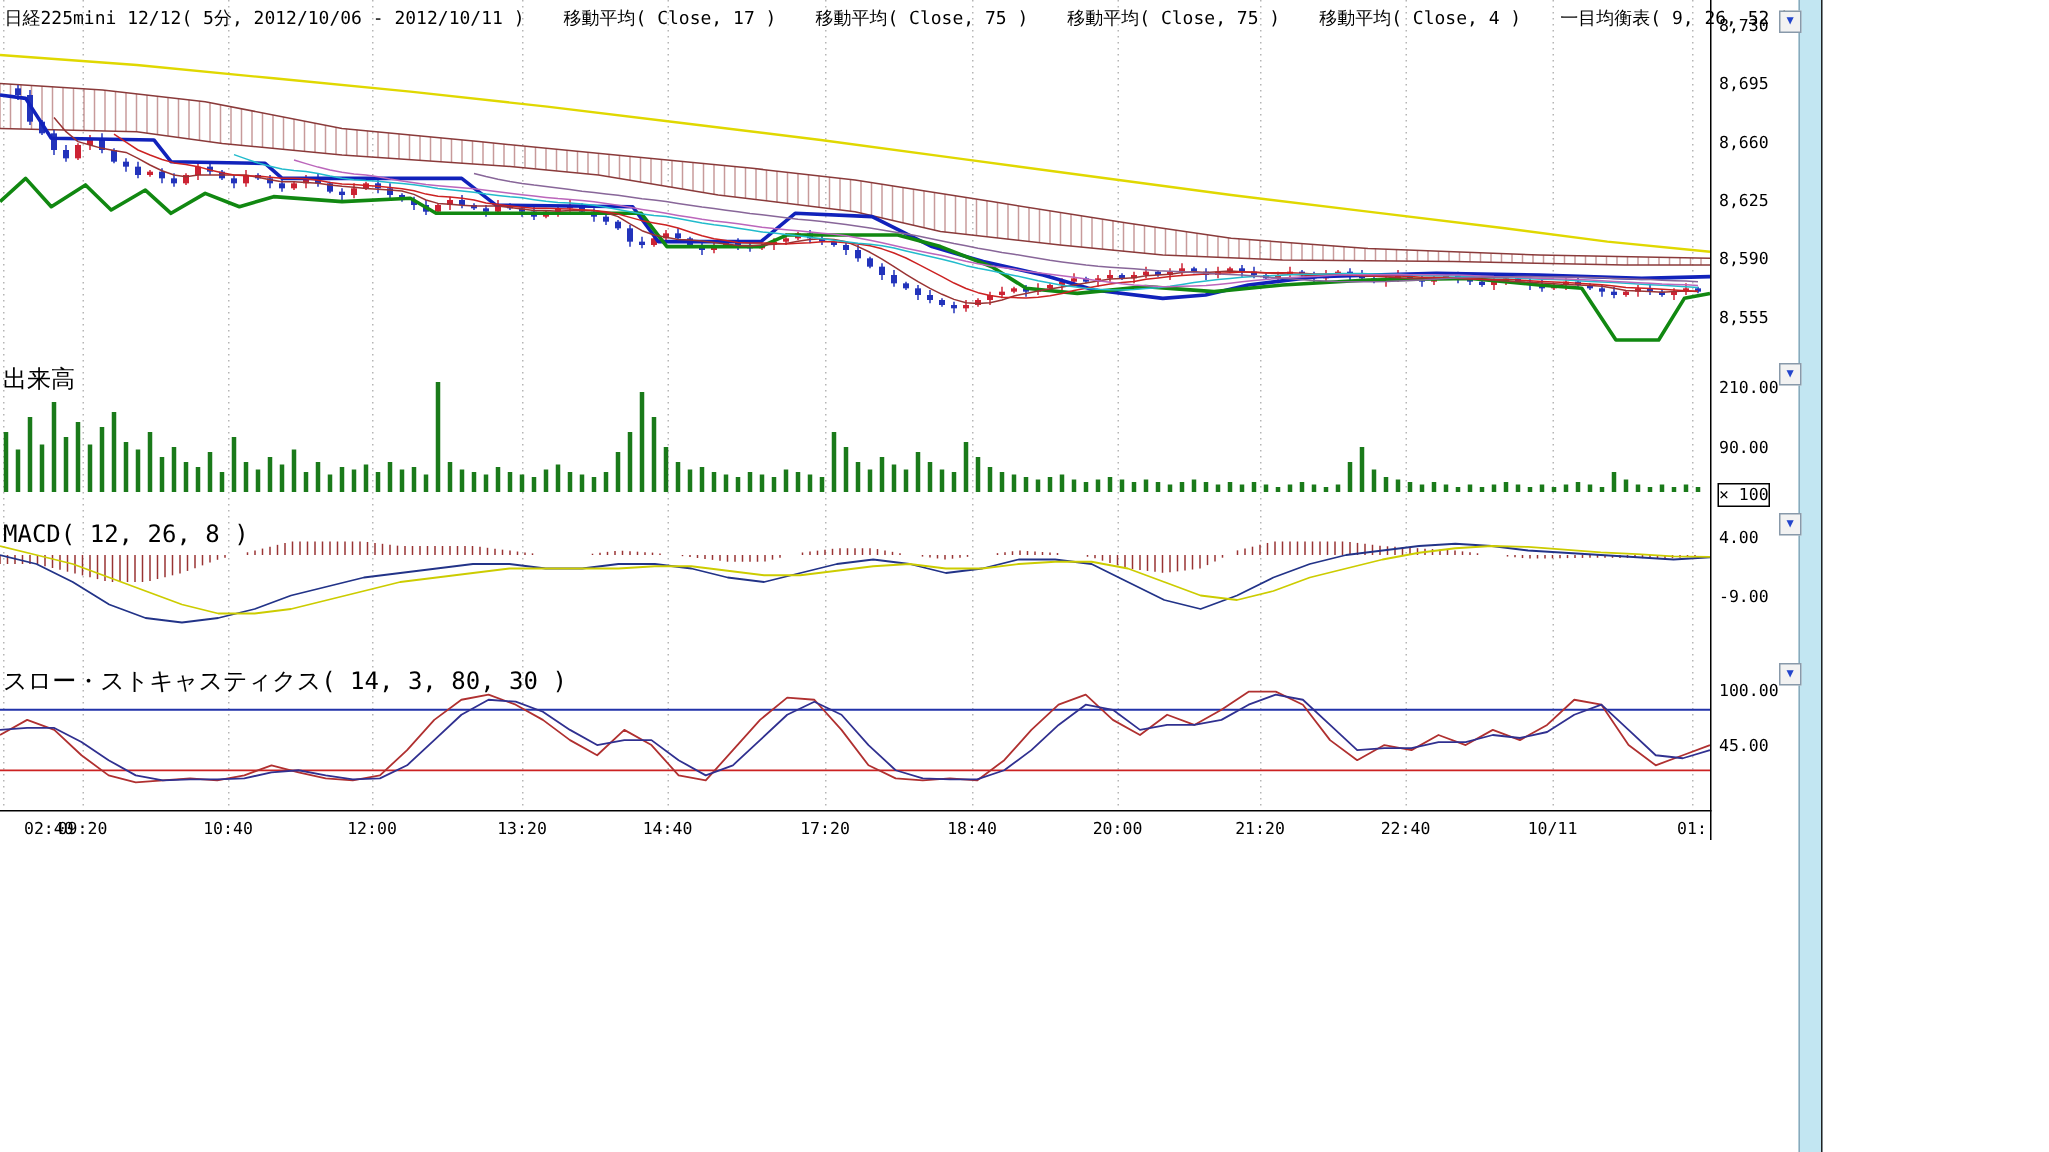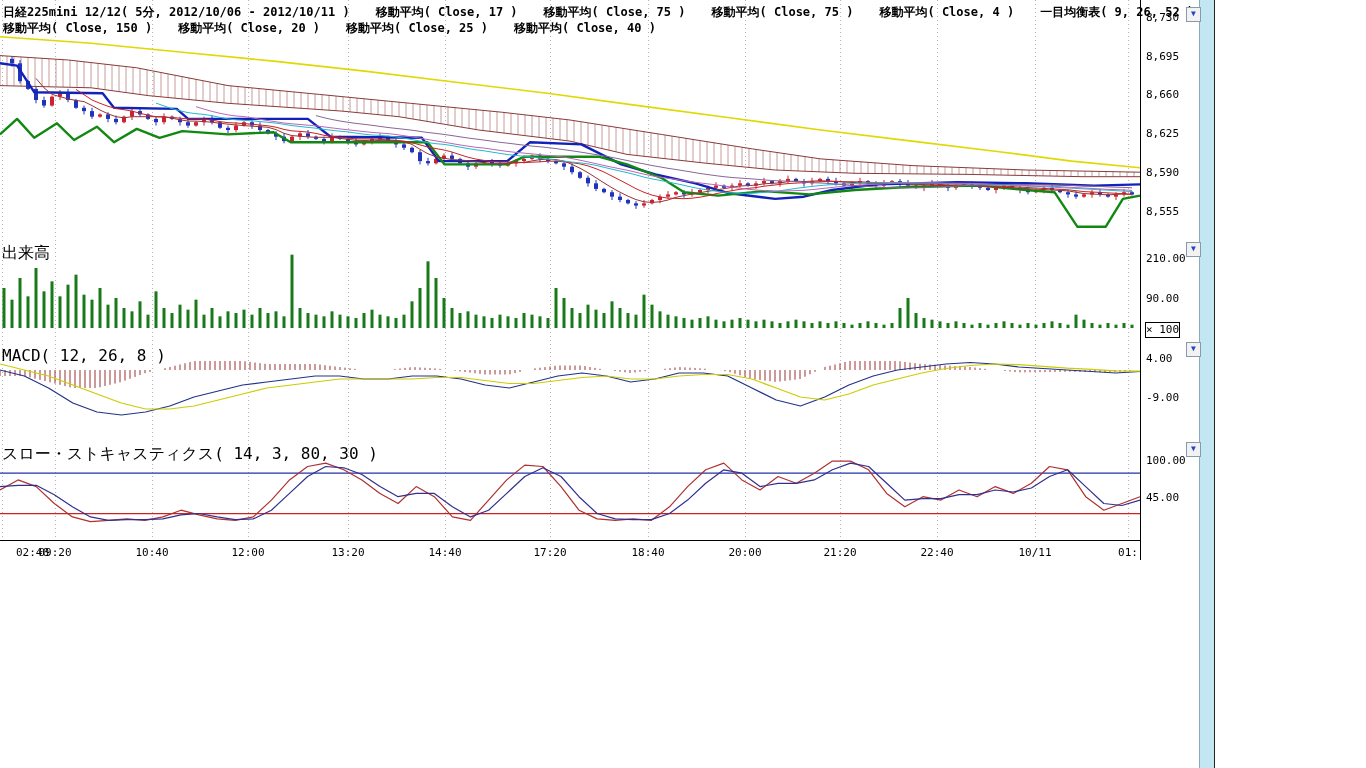--- a/index.html
+++ b/index.html
@@ -1,20 +1,20 @@
 <!DOCTYPE html>
 <html><head>
 <meta charset="utf-8">
 <style>
   html,body{margin:0;padding:0;background:#fff;}
   .screen{position:relative;width:1366px;height:768px;background:#ffffff;overflow:hidden;
           font-family:"DejaVu Sans Mono","DejaVu Sans",monospace;color:#000;}
   .header{position:absolute;top:4px;left:3px;z-index:5;font-size:12px;line-height:16px;white-space:nowrap;}
   .hrow{display:flex;gap:26px;}
-  .hrow span{display:inline-block;font-weight:bold;}
+  .hrow span{display:inline-block;}
   svg#chart{position:absolute;top:0;left:0;z-index:1;}
   .pane-label{position:absolute;left:2px;z-index:4;font-size:16px;background:transparent;white-space:nowrap;}
   .mult-box{position:absolute;left:1145px;top:322px;z-index:4;font-size:11px;border:1px solid #000;
             background:#fff;padding:0 0;line-height:14px;}
   .pane-btn{position:absolute;left:1186px;width:13px;height:13px;z-index:6;background:#f2f2f2;
             border:1px solid #8899aa;color:#2244cc;font-size:8px;line-height:12px;text-align:center;cursor:pointer;}
   .scrollbar{position:absolute;left:1199px;top:0;width:14px;height:768px;z-index:3;
              background:#c2e6f2;border-left:1px solid #88aabb;border-right:1px solid #222;}
 </style>
 </head>
@@ -872,26 +872,20 @@
 
   <div class="header">
     <div class="hrow">
       <span>日経225mini 12/12( 5分, 2012/10/06 - 2012/10/11 )</span>
       <span>移動平均( Close, 17 )</span>
       <span>移動平均( Close, 75 )</span>
       <span>移動平均( Close, 75 )</span>
       <span>移動平均( Close, 4 )</span>
       <span>一目均衡表( 9, 26, 52 )</span>
     </div>
-    <div class="hrow">
-      <span>移動平均( Close, 150 )</span>
-      <span>移動平均( Close, 20 )</span>
-      <span>移動平均( Close, 25 )</span>
-      <span>移動平均( Close, 40 )</span>
-    </div>
   </div>
 
   <div class="pane-label" style="top:243px">出来高</div>
   <div class="pane-label" style="top:346px">MACD( 12, 26, 8 )</div>
   <div class="pane-label" style="top:444px">スロー・ストキャスティクス( 14, 3, 80, 30 )</div>
 
   <div class="mult-box">× 100</div>
 
   <div class="pane-btn" style="top:7px"><span>▼</span></div>
   <div class="pane-btn" style="top:242px"><span>▼</span></div>

